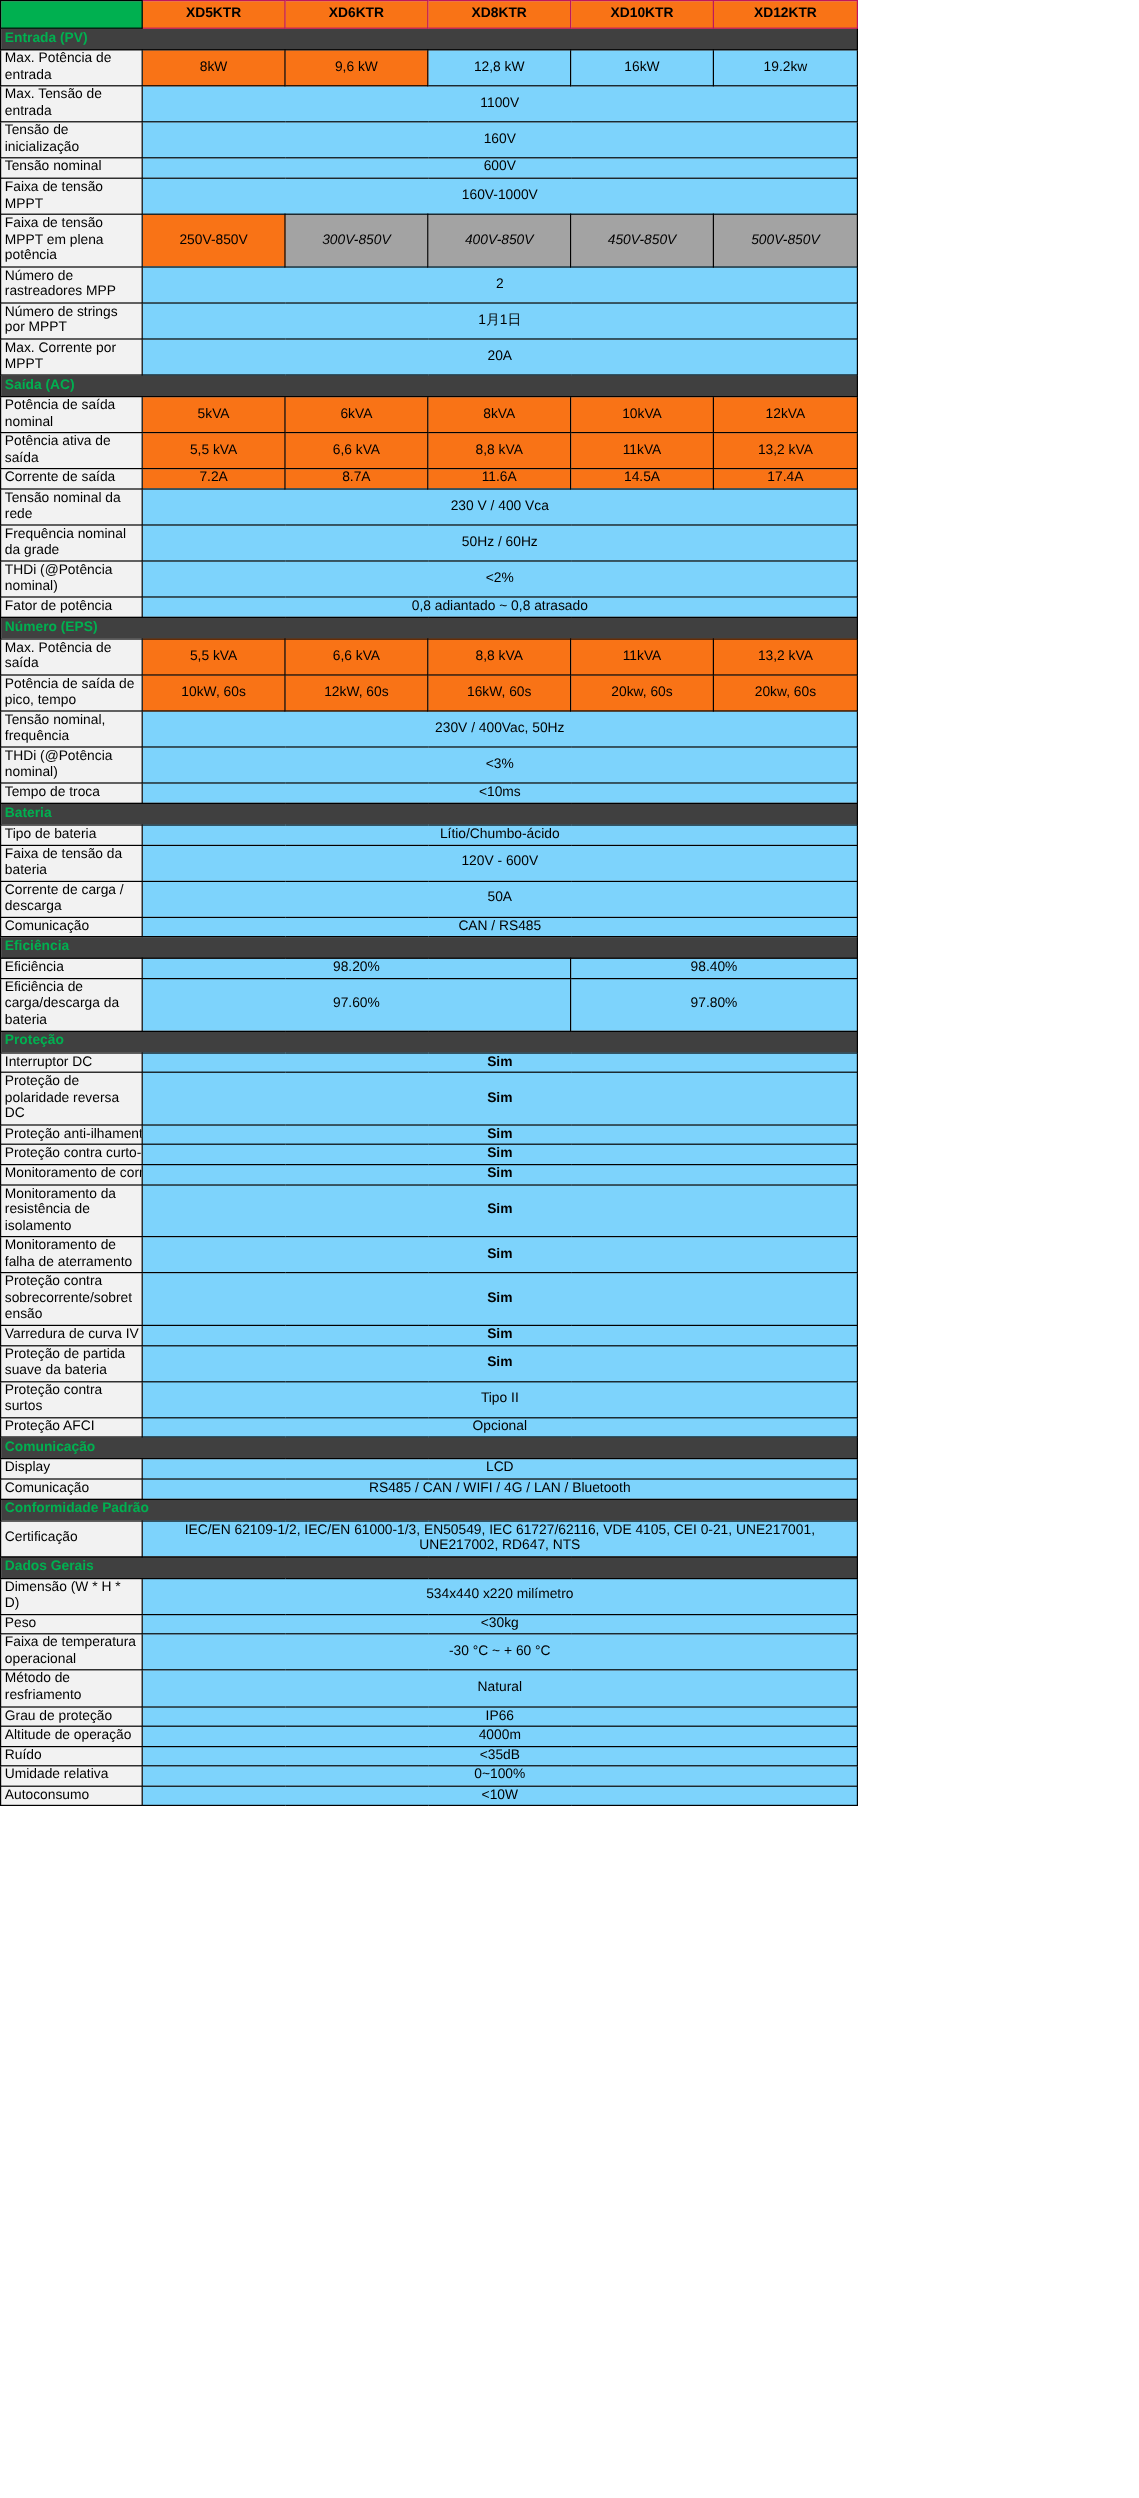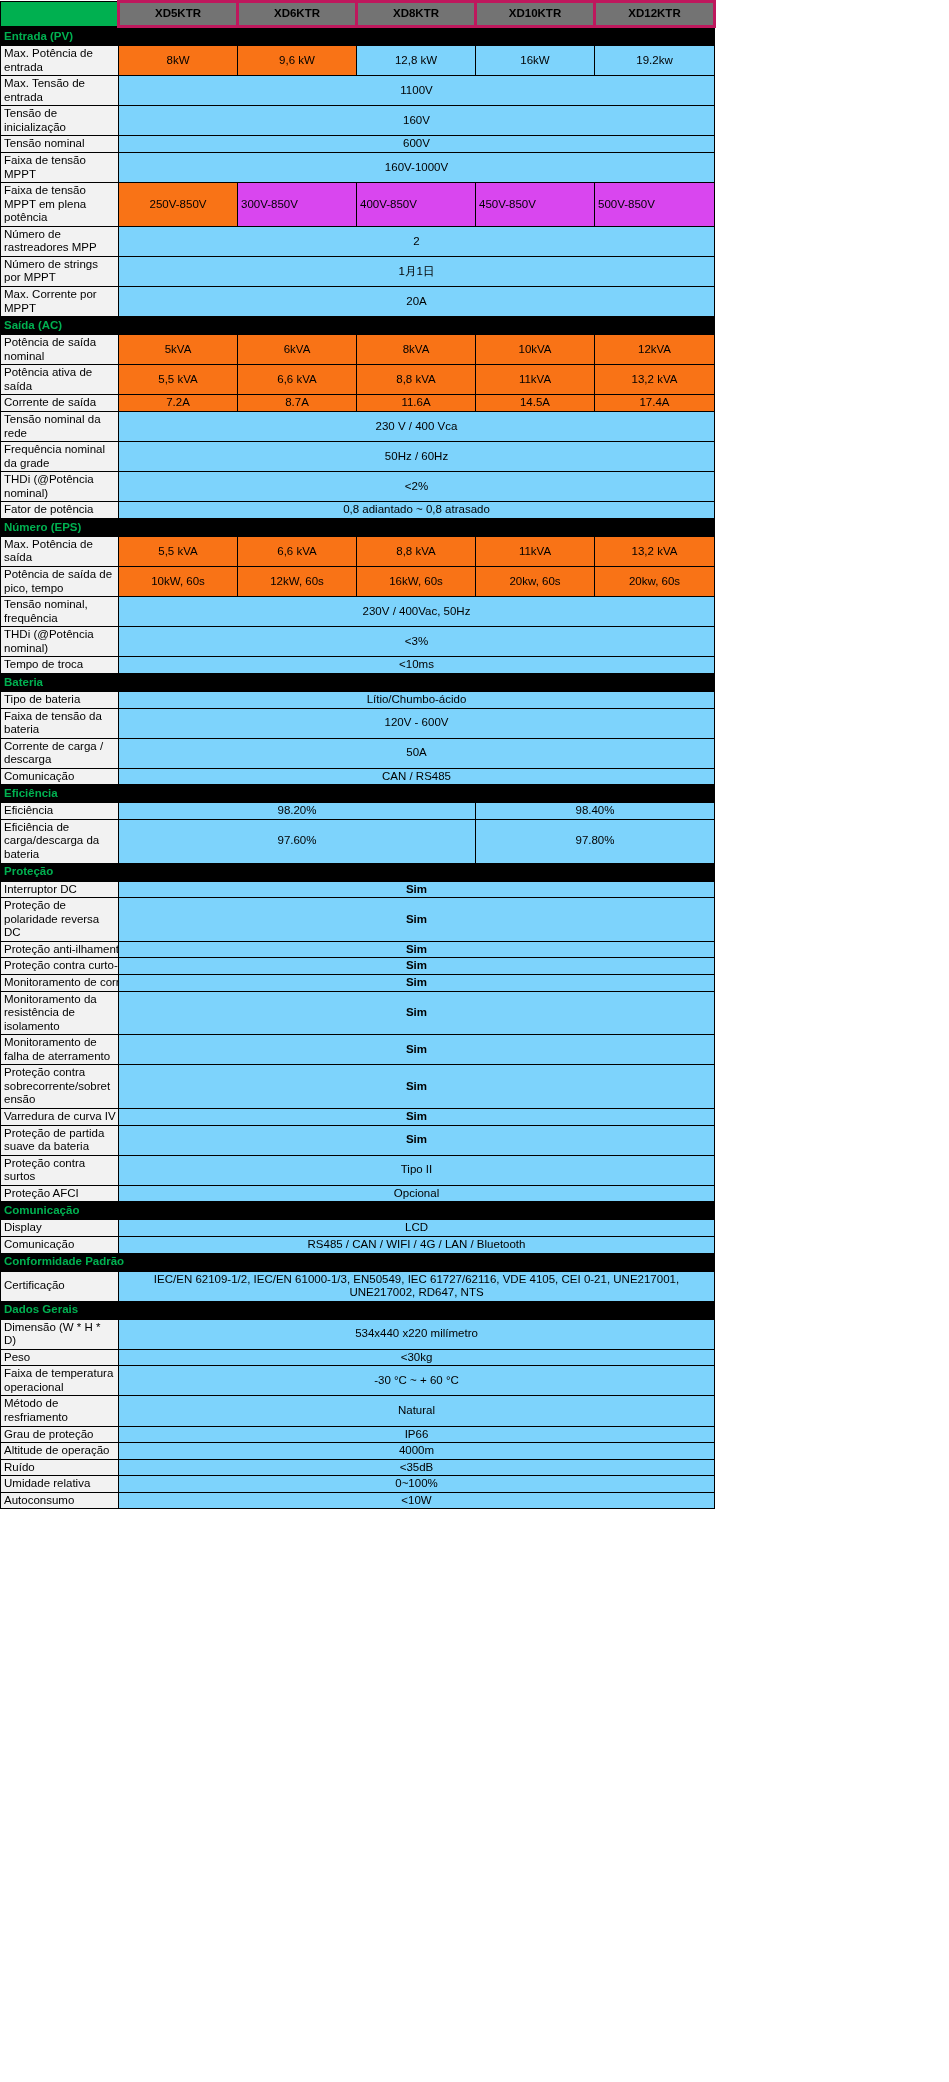--- a/index.html
+++ b/index.html
@@ -32,35 +32,35 @@
     padding: 1px 3px;
     vertical-align: middle;
     line-height: 1.18;
     font-size: 11.5px;
     word-wrap: break-word;
     overflow-wrap: break-word;
   }
 
   
   tr.header-row td {
-    background: #737373;
+    background: #f97316;
     color: #000000;
     font-weight: bold;
     text-align: center;
     height: 20px;
-    border: 3px solid #be185d;
+    border: 1px solid #be185d;
   }
   tr.header-row td.corner {
     background: #00B050;
     border: 1px solid #000000;
   }
 
   
   tr.section-row td {
-    background: #000000;
+    background: #404040;
     color: #00B050;
     font-weight: bold;
     text-align: left;
     border-left: 1px solid #000000;
     border-right: 1px solid #000000;
     border-top: 1px solid #000000;
     border-bottom: 1px solid #000000;
     padding: 1px 3px;
     height: 15px;
   }
@@ -72,22 +72,23 @@
   }
   td.val-gray {
     background: #7dd3fc;
     text-align: center;
   }
   td.val-white {
     background: #f97316;
     text-align: center;
   }
   td.val-white-c {
-    background: #d946ef;
-    text-align: left;
+    background: #a3a3a3;
+    text-align: center;
+    font-style: italic;
   }
   td.bold {
     font-weight: bold;
   }
   .nowrapish { white-space: nowrap; overflow: hidden; }
 </style>
 </head>
 <body>
 
 <div id="sheet">

